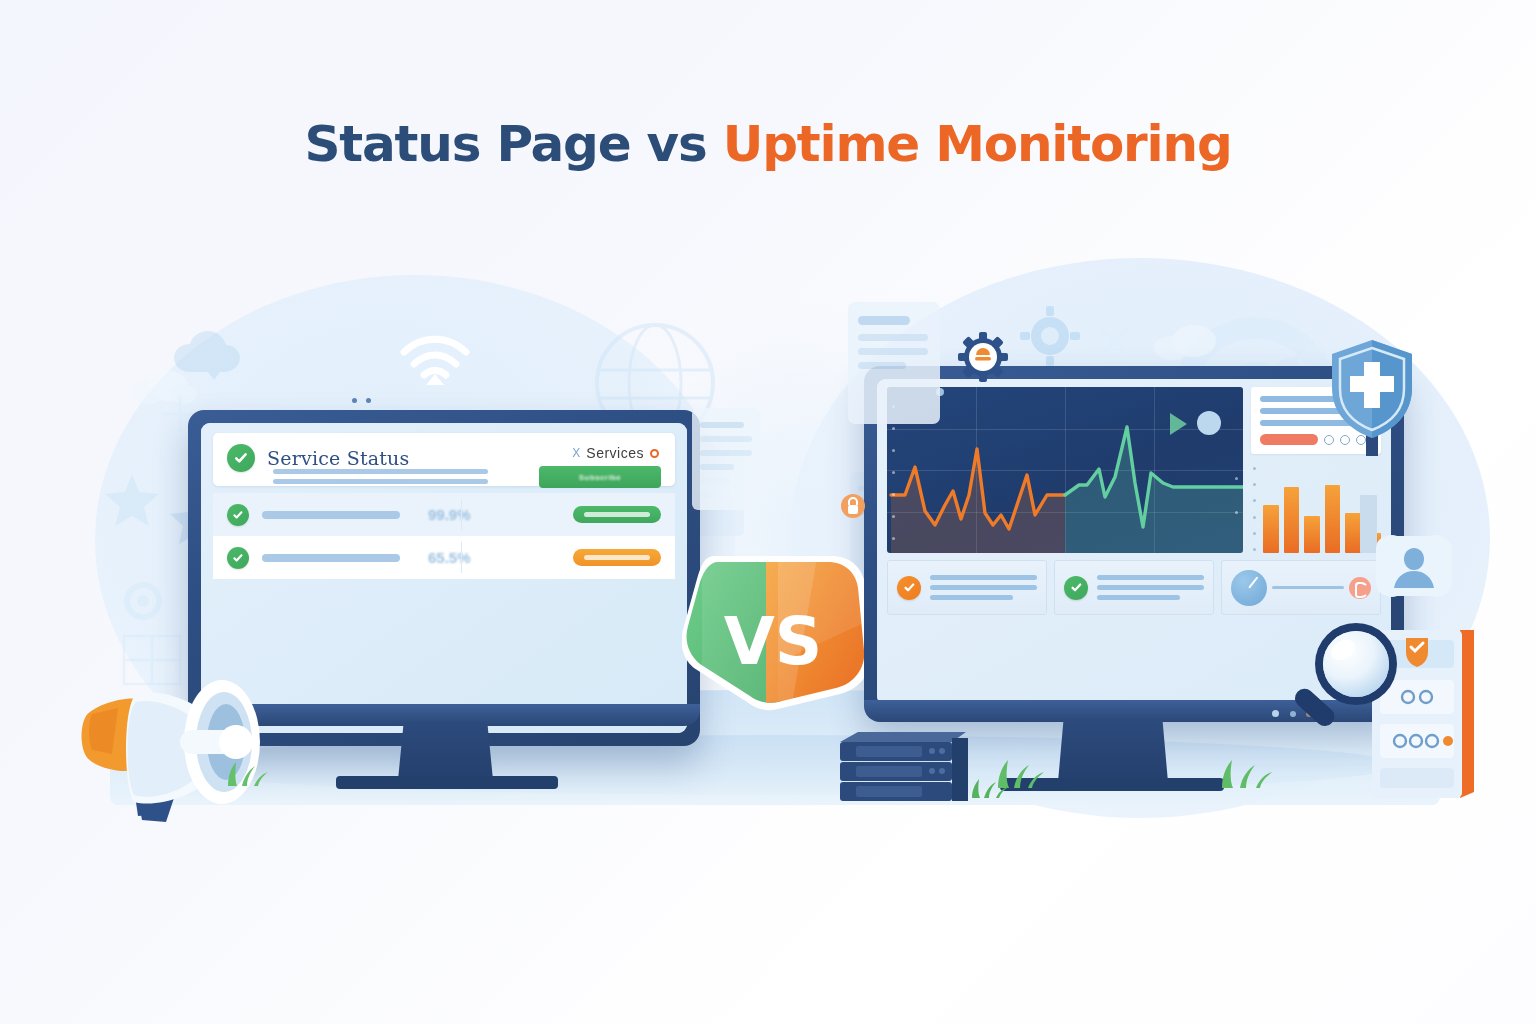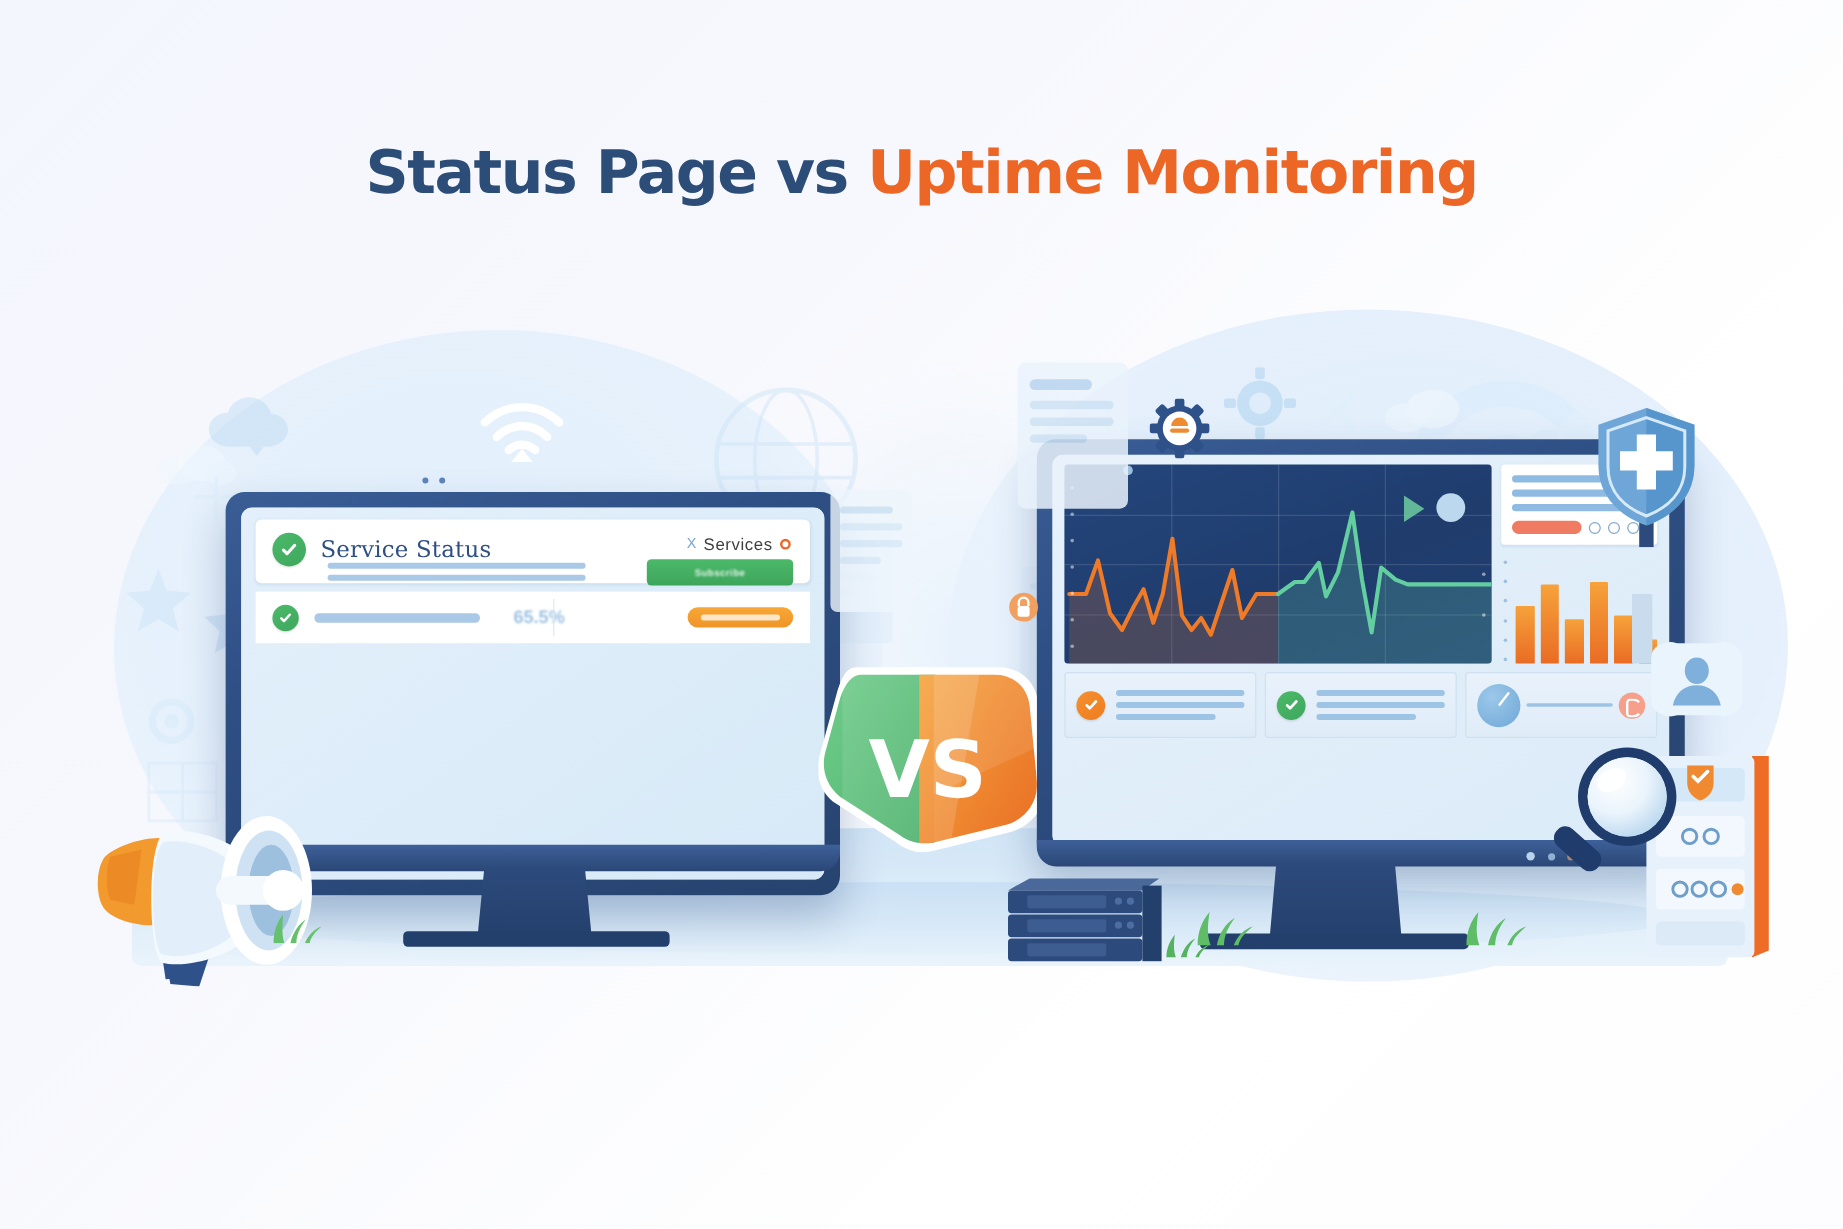--- a/index.html
+++ b/index.html
@@ -429,20 +429,33 @@
             <div class="bar" style="width:215px;margin-bottom:5px;"></div>
             <div class="bar" style="width:215px;"></div>
           </div>
 
           <div class="sp-btn">
             <span class="blurtext">Subscribe</span>
           </div>
         </div>
 
         <div>
+          <div class="sp-row odd">
+            <div class="chk chk-green" style="width:22px;height:22px;">
+              <svg width="12" height="12" viewBox="0 0 16 16">
+                  <path d="M3.2 8.4l3 3 6.4-7" stroke="#fff" stroke-width="2.8" fill="none" stroke-linecap="round" stroke-linejoin="round"></path>
+                </svg>
+            </div>
+            <div class="rowbar"></div>
+            <span class="sp-pct">99.9%</span>
+            <div class="sp-div"></div>
+            <div class="pill pill-green">
+                <div class="pill-inner"></div>
+              </div>
+          </div>
 
 
 
           <div class="sp-row even">
             <div class="chk chk-green" style="width:22px;height:22px;">
               <svg width="12" height="12" viewBox="0 0 16 16">
                   <path d="M3.2 8.4l3 3 6.4-7" stroke="#fff" stroke-width="2.8" fill="none" stroke-linecap="round" stroke-linejoin="round"></path>
                 </svg>
             </div>
             <div class="rowbar"></div>

